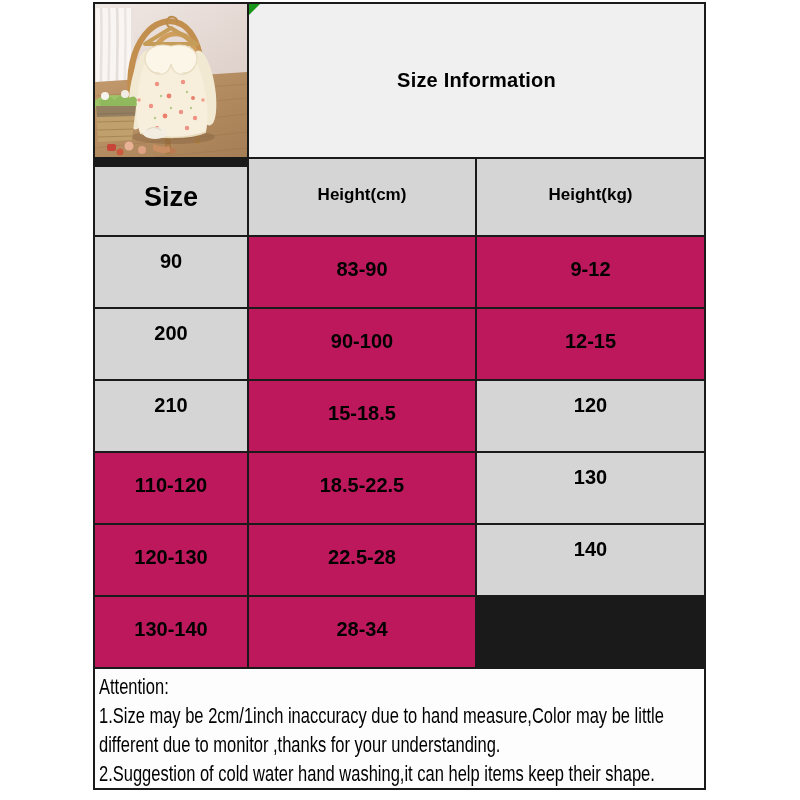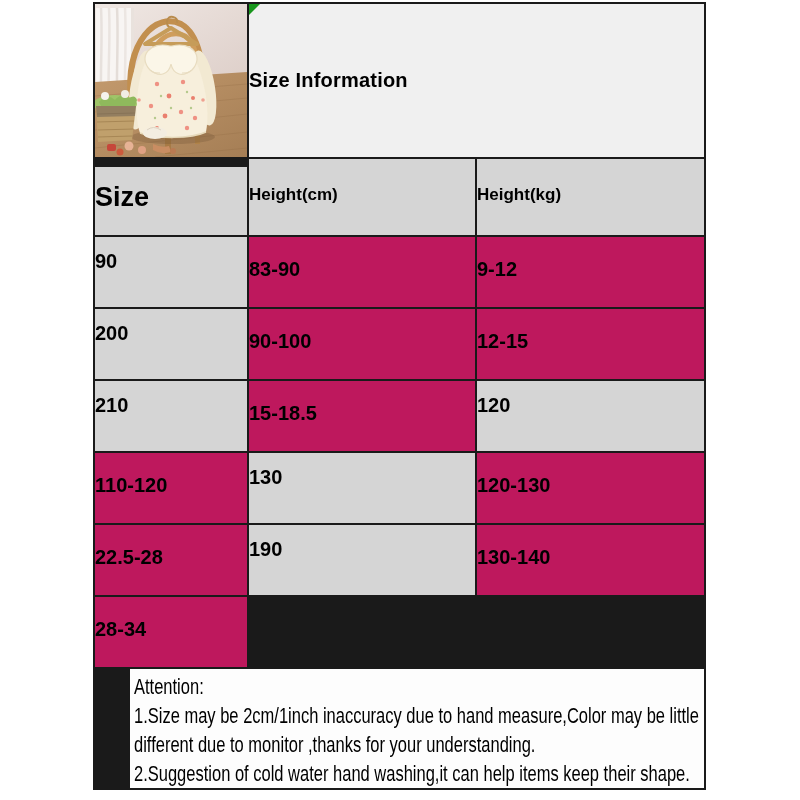--- a/index.html
+++ b/index.html
@@ -6,31 +6,31 @@
   #canvas{position:relative;width:800px;height:800px;background:#ffffff;overflow:hidden;
           font-family:"Liberation Sans","DejaVu Sans",sans-serif;color:#000;}
   #sheet{
     position:absolute;left:93px;top:2px;width:613px;height:788px;
     box-sizing:border-box;border:2px solid #1a1a1a;background:#1a1a1a;
     display:grid;
     grid-template-columns:152px 226px 227px;
     grid-template-rows:153px 76px repeat(6,70px) 1fr;
     gap:2px;
   }
-  .cell{display:flex;align-items:center;overflow:hidden;}
+  .cell{display:flex;align-items:center;justify-content:center;overflow:hidden;}
   .photo-cell{background:#fff;padding:0;}
   .banner{grid-column:2/4;background:#f0f0f0;position:relative;}
   .banner-text{font-size:20px;font-weight:bold;letter-spacing:0.2px;}
   .tri{position:absolute;top:0;left:0;width:0;height:0;
        border-top:11px solid #18961c;border-right:11px solid transparent;}
   .head{background:#d5d5d5;font-weight:bold;font-size:17px;padding-bottom:4px;}
   .head.size-head{font-size:27px;padding-bottom:7px;margin-top:8px;}
   .rowlabel{background:#d5d5d5;font-weight:bold;font-size:20px;padding-bottom:22px;}
   .data{background:#be185d;font-weight:bold;font-size:20px;padding-bottom:5px;}
-  .attention{grid-column:1/4;background:#fdfdfd;display:block;padding:3px 2px 0 4px;margin-left:35px;}
+  .attention{grid-column:1/4;background:#fdfdfd;display:block;padding:3px 2px 0 4px;}
   .att-line{white-space:nowrap;font-size:22px;line-height:29px;
             transform:scaleX(0.75);transform-origin:0 50%;}
   svg{display:block;}
 </style>
 </head>
 <body>
 
 <div id="canvas">
   <div id="sheet">
 
@@ -153,26 +153,27 @@
 
     <div class="cell rowlabel">200</div>
     <div class="cell data">90-100</div>
     <div class="cell data">12-15</div>
 
     <div class="cell rowlabel">210</div>
     <div class="cell data">15-18.5</div>
 
     <div class="cell rowlabel">120</div>
     <div class="cell data">110-120</div>
+    <div class="cell data">18.5-22.5</div>
 
     <div class="cell rowlabel">130</div>
     <div class="cell data">120-130</div>
     <div class="cell data">22.5-28</div>
 
-    <div class="cell rowlabel">190</div>
+    <div class="cell rowlabel">140</div>
     <div class="cell data">130-140</div>
     <div class="cell data">28-34</div>
 
     <div class="attention">
       <div class="att-line">Attention:</div>
       <div class="att-line">1.Size may be 2cm/1inch inaccuracy due to hand measure,Color may be little</div>
       <div class="att-line">different due to monitor ,thanks for your understanding.</div>
       <div class="att-line">2.Suggestion of cold water hand washing,it can help items keep their shape.</div>
     </div>
 

